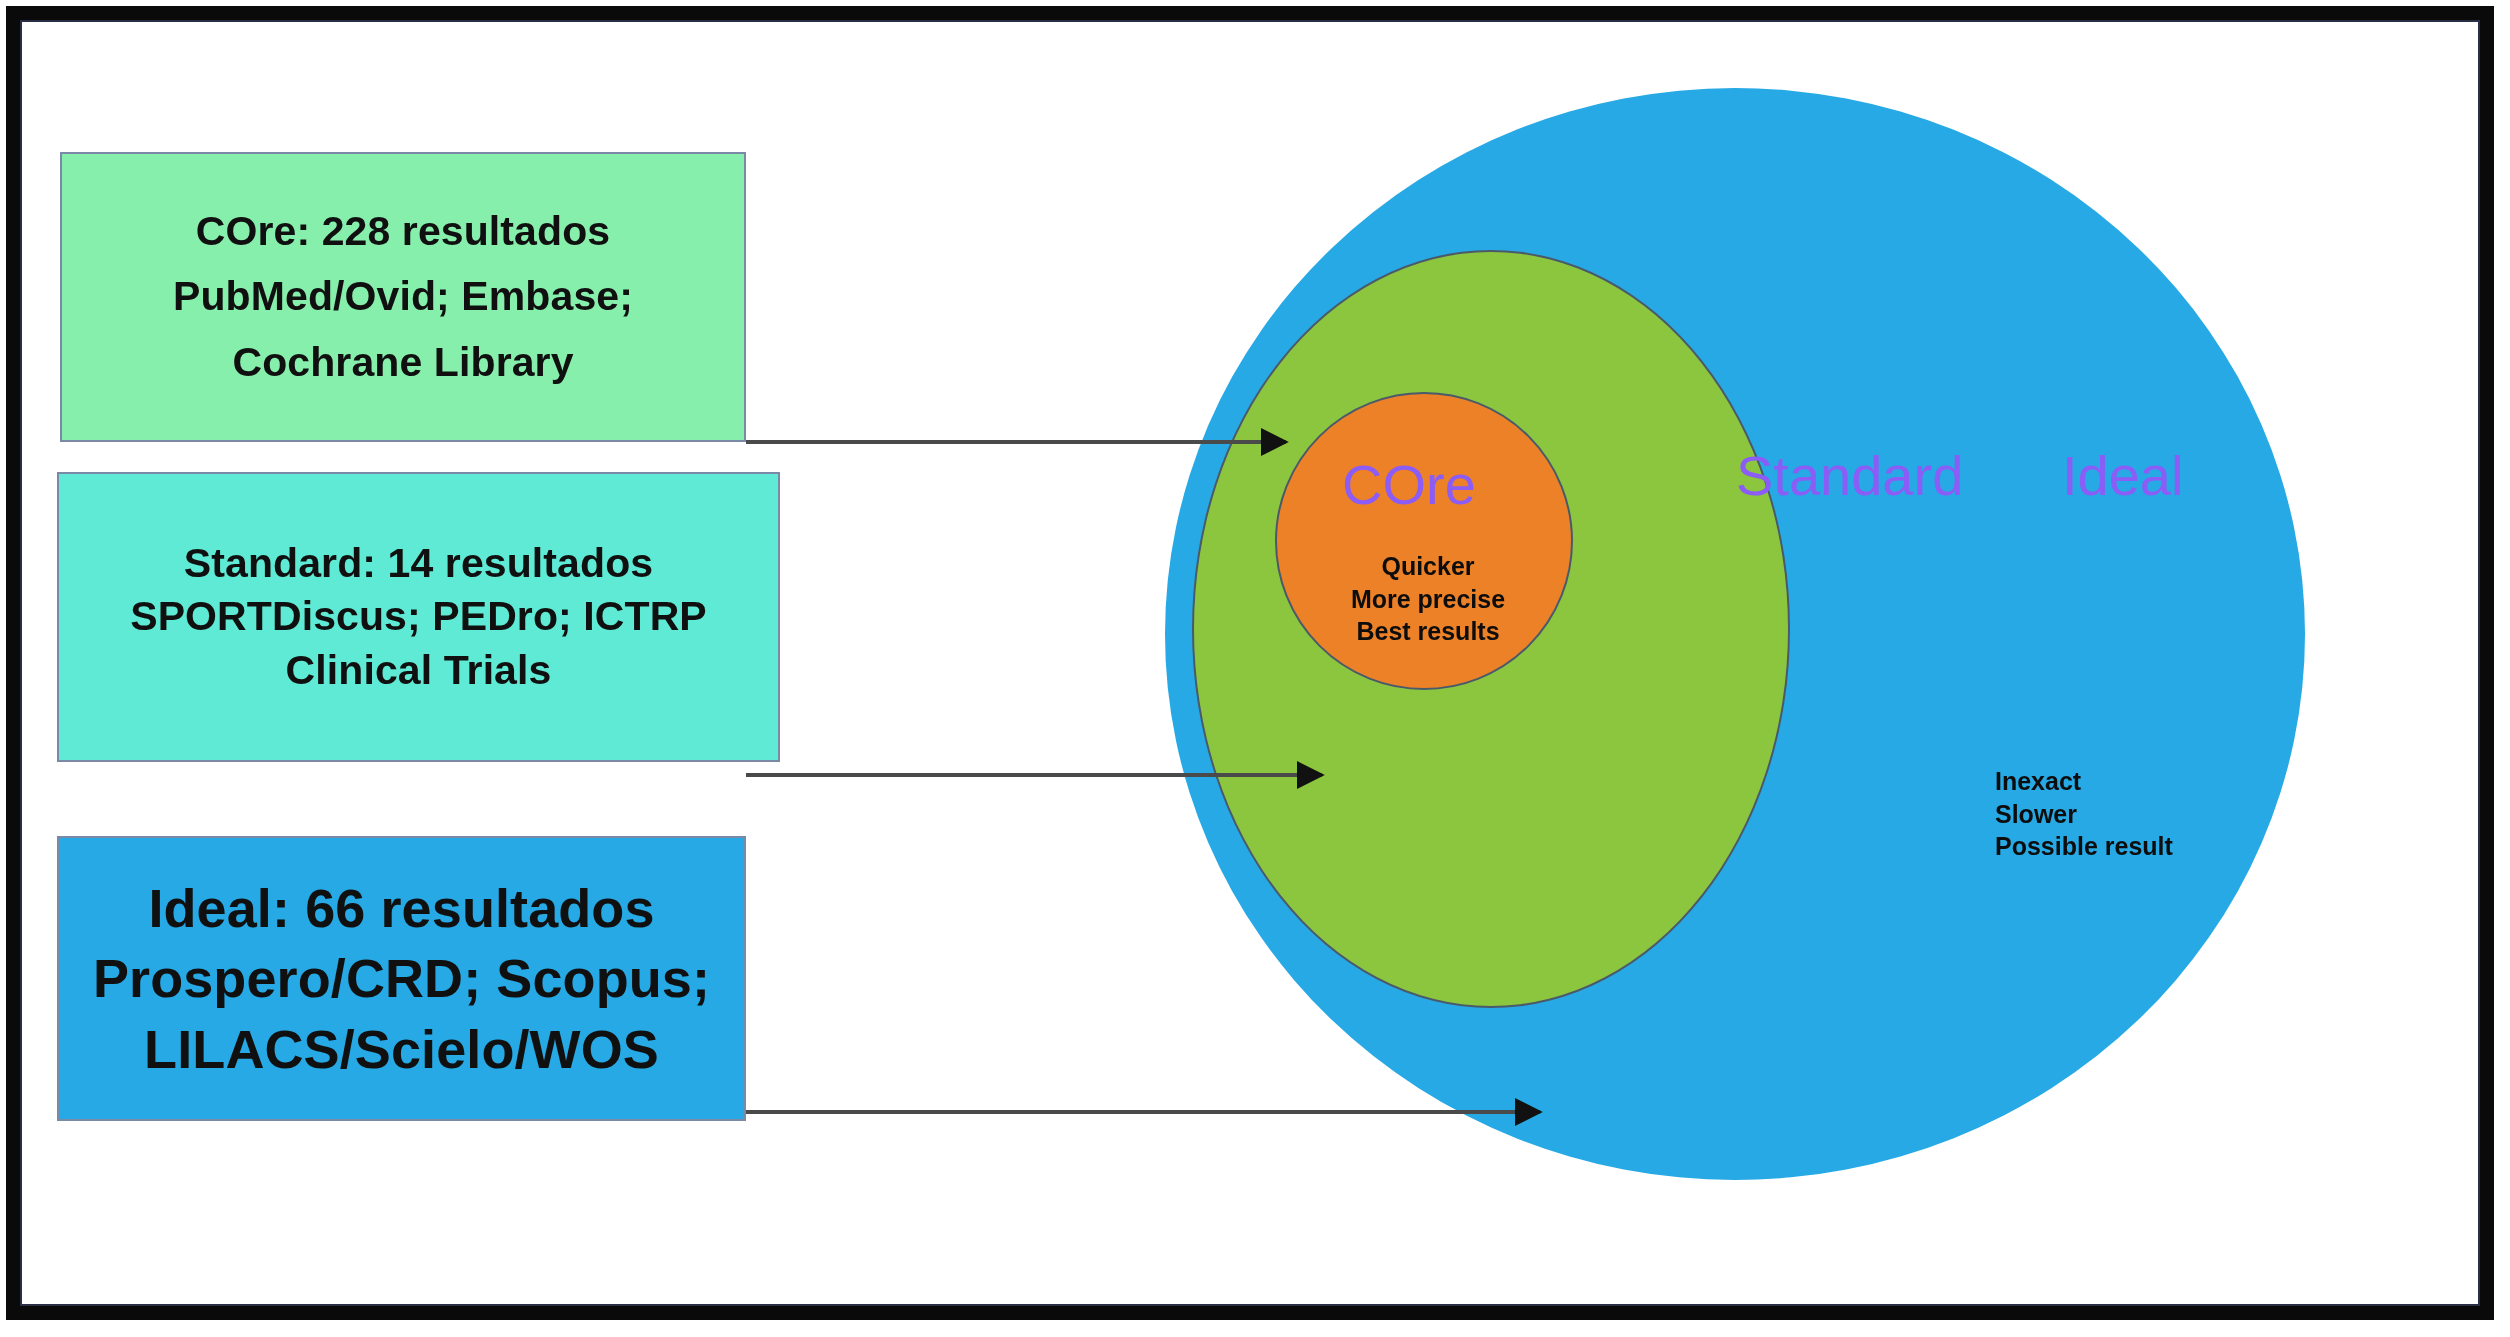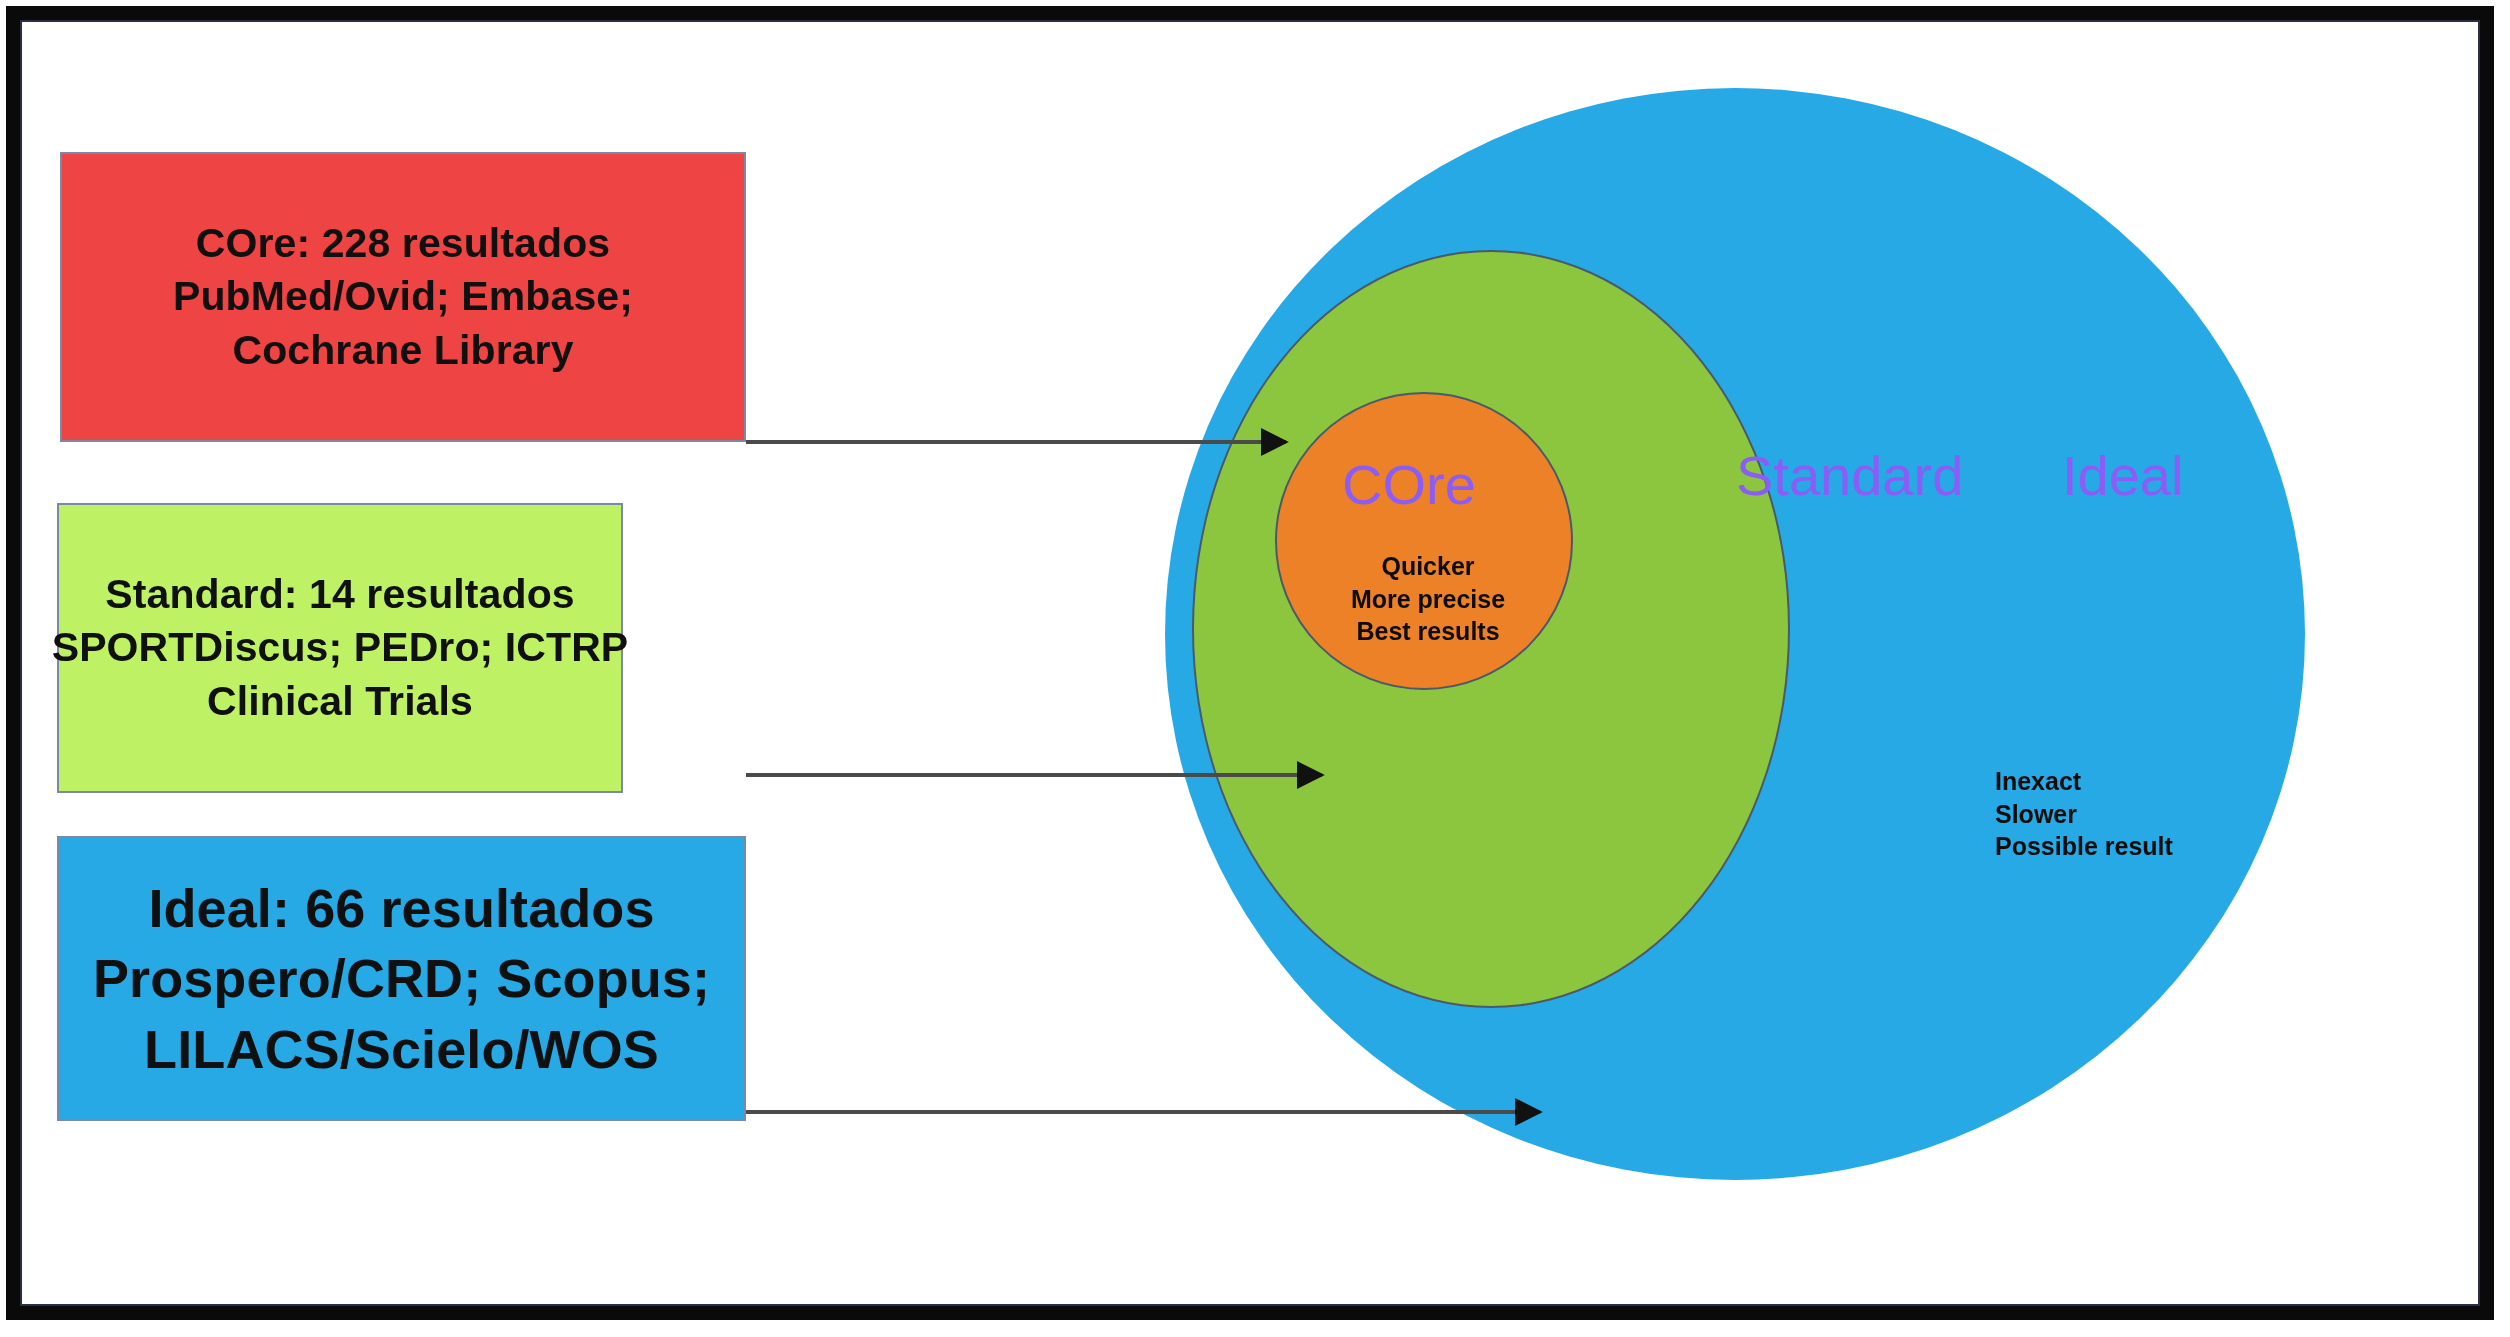--- a/index.html
+++ b/index.html
@@ -54,26 +54,27 @@
     color: #101010;
     font-weight: 700;
     line-height: 1.30;
     letter-spacing: .1px;
     padding: 6px 10px;
   }
   .legend-box .line { display: block; white-space: nowrap; }
 
   #box-core {
     left: 60px;  top: 152px;  width: 686px;  height: 290px;
-    background: #ef4444;
+    background: #86efac;
     font-size: 41px;
+    gap: 12px;
   }
   #box-standard {
-    left: 57px;  top: 503px;  width: 566px;  height: 290px;
-    background: #bef264;
+    left: 57px;  top: 472px;  width: 723px;  height: 290px;
+    background: #5eead4;
     font-size: 41px;
   }
   #box-ideal {
     left: 57px;  top: 836px;  width: 689px;  height: 285px;
     background: #26a9e4;
     font-size: 54px;
   }
 
   
   #arrows {

